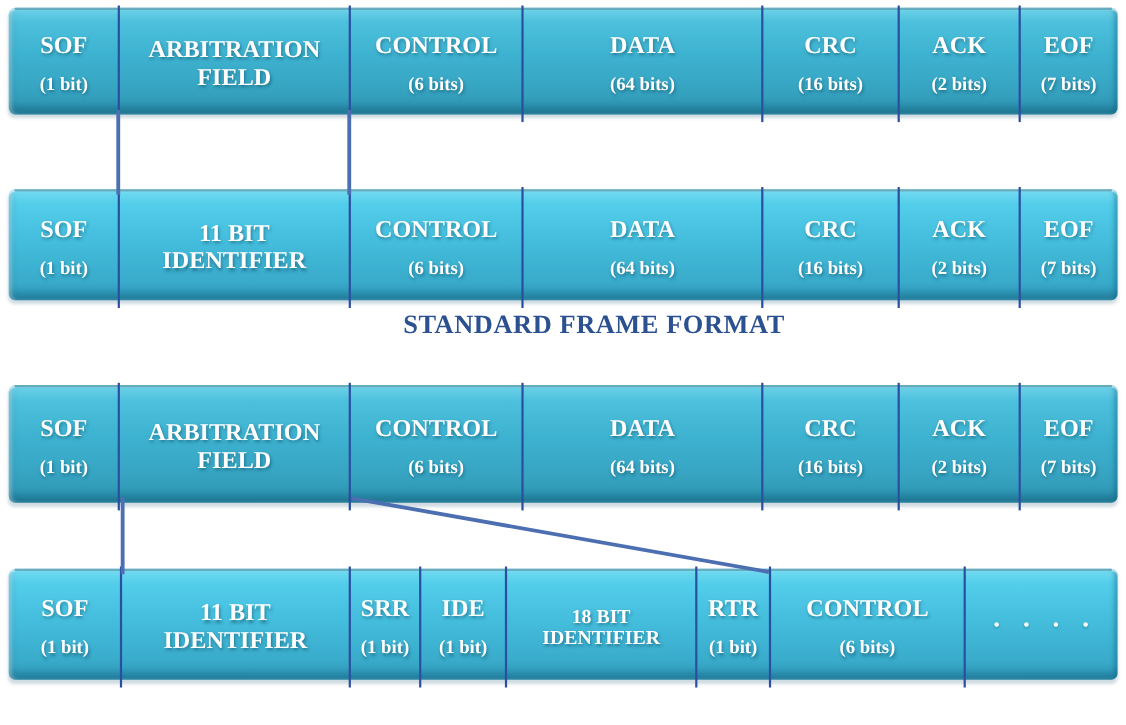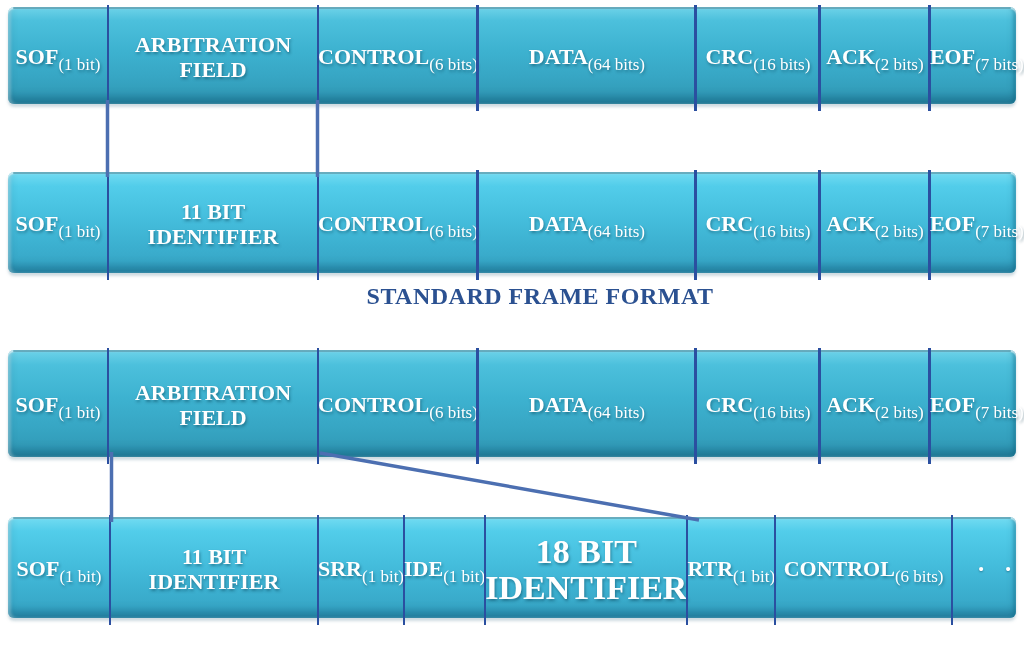--- a/index.html
+++ b/index.html
@@ -49,20 +49,21 @@
       var(--box-bright-bottom) 100%);
   }
   .row-segs{
     position:absolute;
     inset:0;
     display:flex;
   }
   .seg{
     position:relative;
     display:flex;
+    flex-direction:column;
     align-items:center;
     justify-content:center;
     text-align:center;
     color:var(--text-white);
     padding-top:4px;
     box-sizing:border-box;
   }
   .seg:not(:last-child)::after{
     content:"";
     position:absolute;
@@ -71,28 +72,28 @@
     background:var(--divider-blue);
   }
   .seg-label{
     font-weight:bold;
     font-size:22px;
     line-height:1.1;
     text-shadow:1px 2px 3px rgba(0,50,70,.45);
     white-space:nowrap;
   }
   .seg-sub{
-    font-weight:normal;
+    font-weight:bold;
     font-size:17px;
     line-height:1.05;
     margin-top:14px;
     text-shadow:1px 2px 3px rgba(0,50,70,.45);
     white-space:nowrap;
   }
-  .seg.lg .seg-label{font-size:34px;line-height:1.05;}
+  .seg.lg .seg-label{font-size:18px;line-height:1.05;}
   .seg.dots .seg-label{
     font-size:15px;
     letter-spacing:9px;
     padding-left:9px;
     text-shadow:0 1px 2px rgba(0,50,70,.4);
   }
 
   
   .connectors{
     position:absolute;

